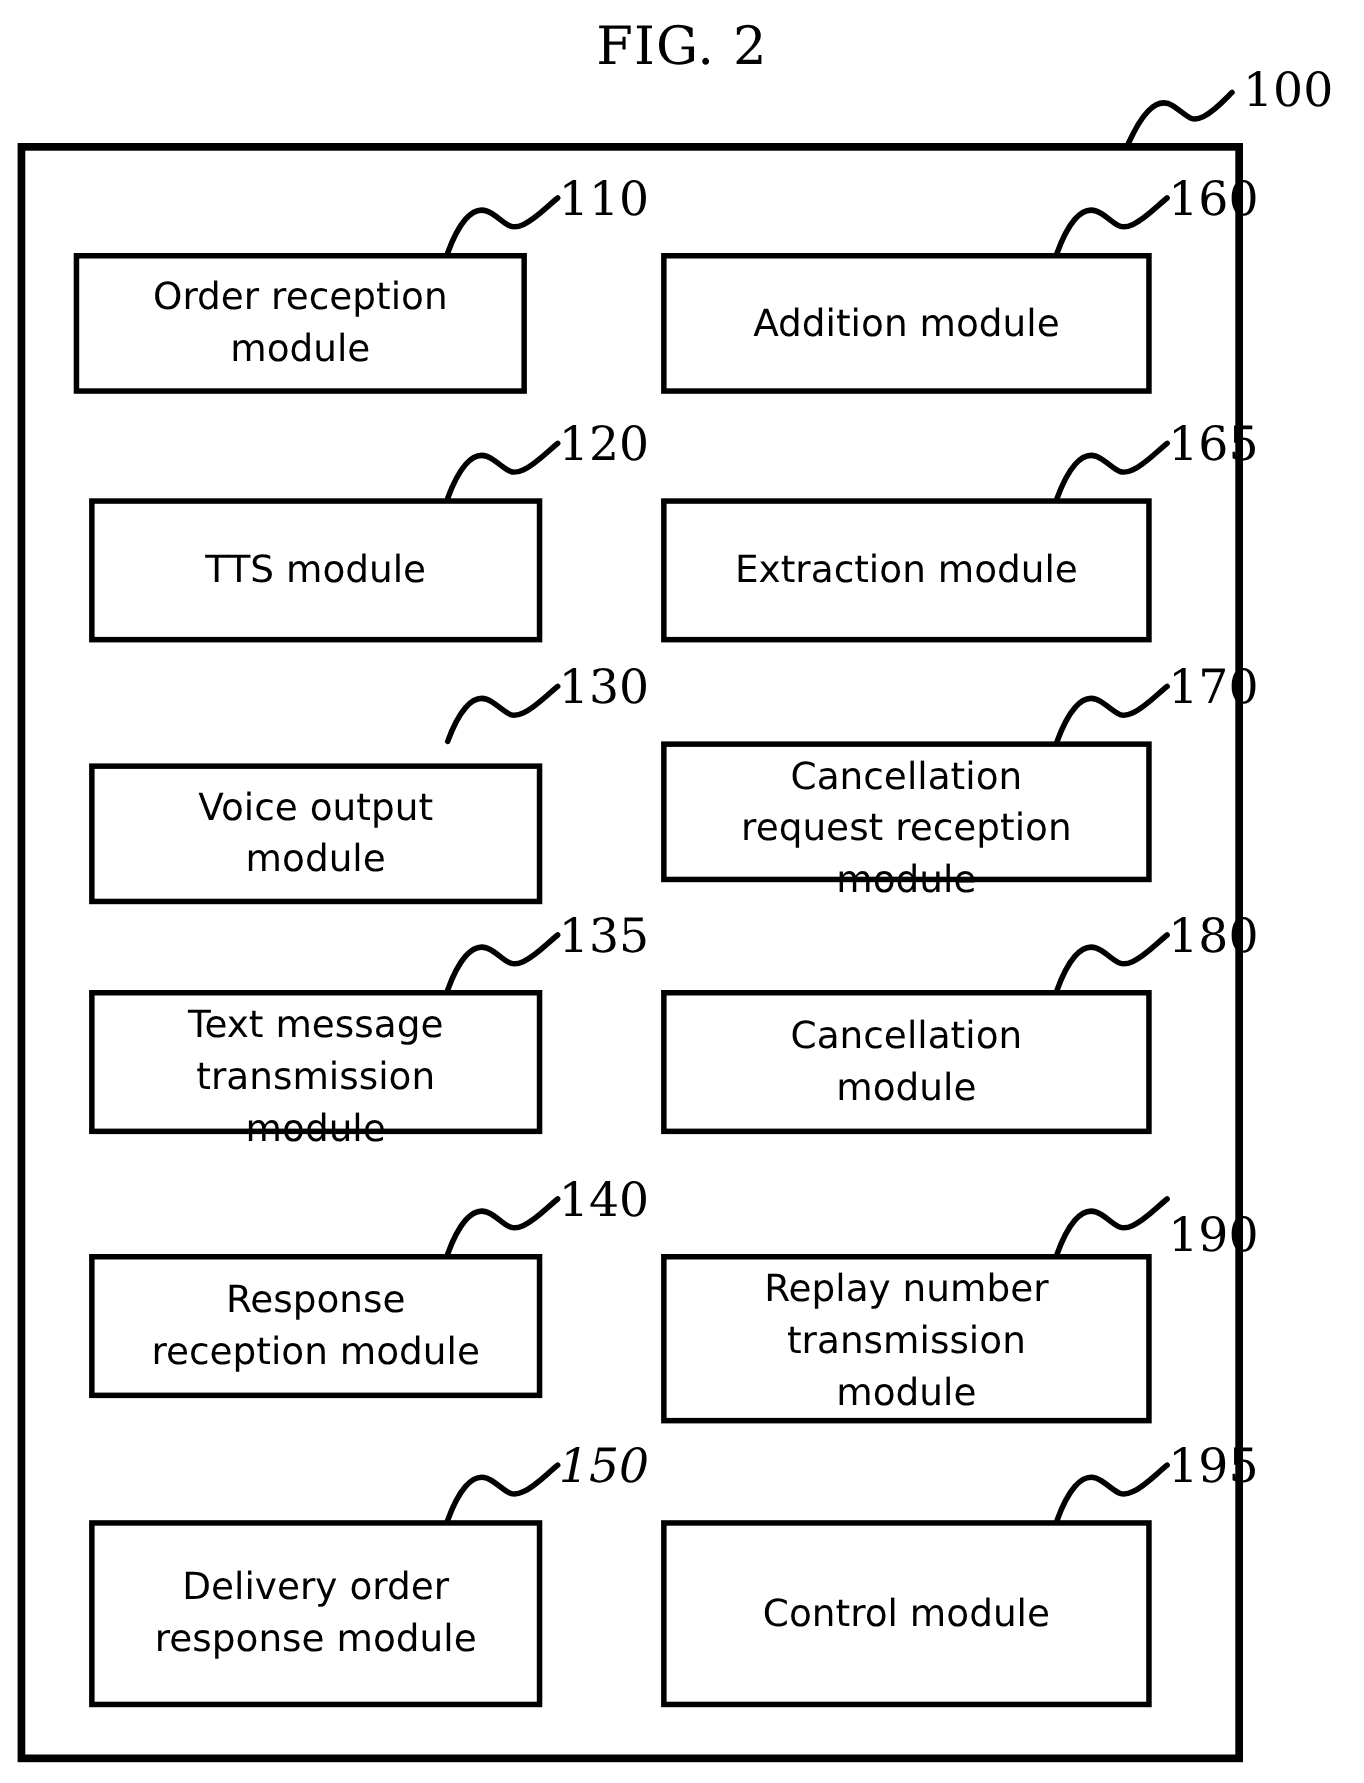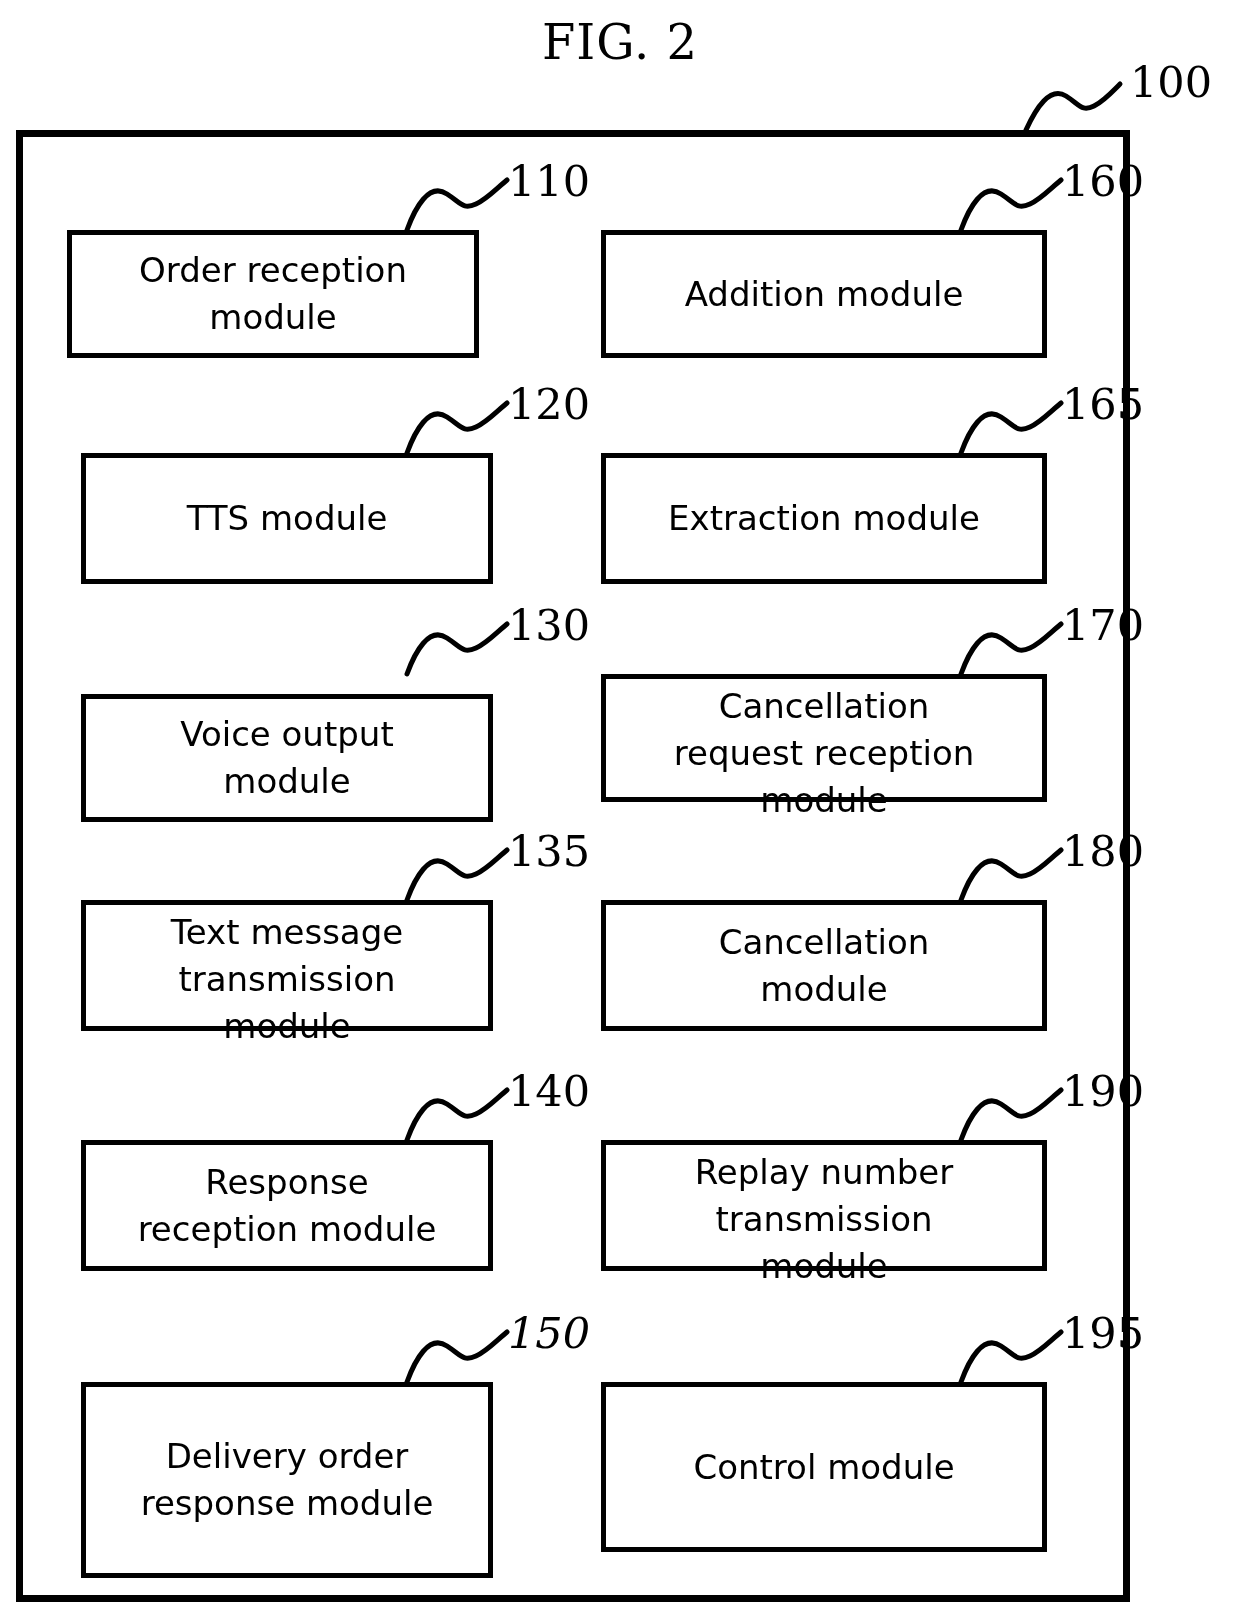--- a/index.html
+++ b/index.html
@@ -141,21 +141,21 @@
     <div class="module-box" style="left: 81px; top: 1140px; width: 412px; height: 131px;">
       <div class="module-label">Response
 reception module</div>
     </div>
     <div class="leader" style="left: 403px; top: 1084px;">
       <svg width="118" height="58" viewBox="0 0 118 58">
         <path d="M4,56 C12,34 26,8 44,20 C58,29 60,36 73,30 C84,25 94,14 104,6" fill="none" stroke="#000" stroke-width="5" stroke-linecap="round"></path>
       </svg>
     </div>
     <div class="ref-num" style="left: 508px; top: 1066px;">140</div>
-    <div class="module-box" style="left: 81px; top: 1382px; width: 412px; height: 196px;">
+    <div class="module-box" style="left: 81px; top: 1382px; width: 412px; height: 170px;">
       <div class="module-label">Delivery order
 response module</div>
     </div>
     <div class="leader" style="left: 403px; top: 1326px;">
       <svg width="118" height="58" viewBox="0 0 118 58">
         <path d="M4,56 C12,34 26,8 44,20 C58,29 60,36 73,30 C84,25 94,14 104,6" fill="none" stroke="#000" stroke-width="5" stroke-linecap="round"></path>
       </svg>
     </div>
     <div class="ref-num" style="left: 508px; top: 1308px; font-style: italic;">150</div>
     <div class="module-box" style="left: 601px; top: 230px; width: 446px; height: 128px;">
@@ -190,31 +190,31 @@
     <div class="module-box" style="left: 601px; top: 900px; width: 446px; height: 131px;">
       <div class="module-label">Cancellation
 module</div>
     </div>
     <div class="leader" style="left: 957px; top: 844px;">
       <svg width="118" height="58" viewBox="0 0 118 58">
         <path d="M4,56 C12,34 26,8 44,20 C58,29 60,36 73,30 C84,25 94,14 104,6" fill="none" stroke="#000" stroke-width="5" stroke-linecap="round"></path>
       </svg>
     </div>
     <div class="ref-num" style="left: 1062px; top: 826px;">180</div>
-    <div class="module-box overflow" style="left: 601px; top: 1140px; width: 446px; height: 131px;">
+    <div class="module-box overflow" style="left: 601px; top: 1140px; width: 446px; height: 154px;">
       <div class="module-label">Replay number
 transmission
 module</div>
     </div>
     <div class="leader" style="left: 957px; top: 1084px;">
       <svg width="118" height="58" viewBox="0 0 118 58">
         <path d="M4,56 C12,34 26,8 44,20 C58,29 60,36 73,30 C84,25 94,14 104,6" fill="none" stroke="#000" stroke-width="5" stroke-linecap="round"></path>
       </svg>
     </div>
-    <div class="ref-num" style="left: 1062px; top: 1066px;">190</div>
+    <div class="ref-num" style="left: 1062px; top: 1098px;">190</div>
     <div class="module-box" style="left: 601px; top: 1382px; width: 446px; height: 170px;">
       <div class="module-label">Control module</div>
     </div>
     <div class="leader" style="left: 957px; top: 1326px;">
       <svg width="118" height="58" viewBox="0 0 118 58">
         <path d="M4,56 C12,34 26,8 44,20 C58,29 60,36 73,30 C84,25 94,14 104,6" fill="none" stroke="#000" stroke-width="5" stroke-linecap="round"></path>
       </svg>
     </div>
     <div class="ref-num" style="left: 1062px; top: 1308px;">195</div>
   </div>

